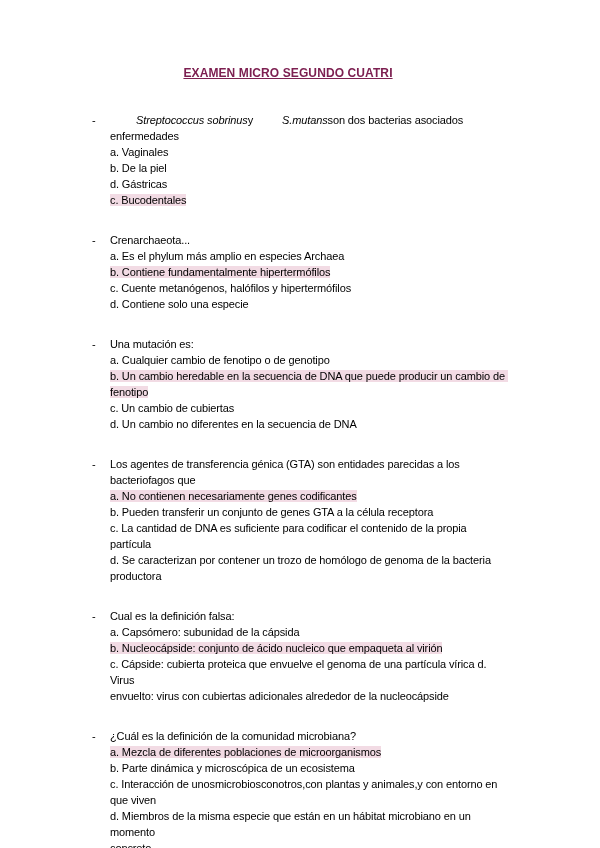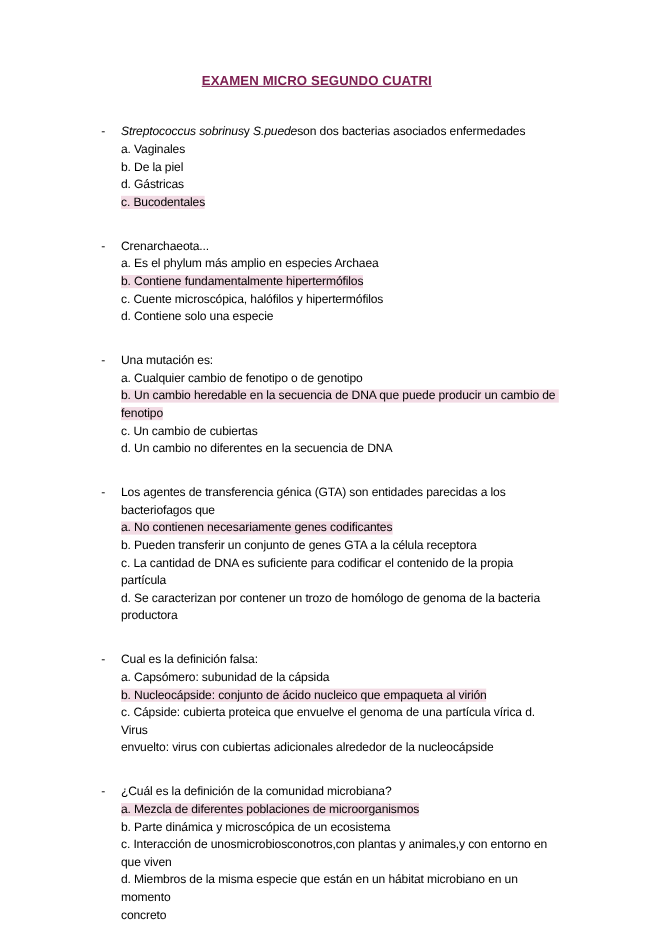--- a/index.html
+++ b/index.html
@@ -55,40 +55,40 @@
     left: 22px;
     top: 0;
   }
   .option {
     white-space: pre-wrap;
     margin-left: 40px;
   }
   .hl {
     background: var(--highlight-color);
   }
-  i { font-style: italic; }
+  i { font-style: italic; margin-left: 26px; }
 </style>
 </head>
 <body>
 
 <div class="doc">
   <h1 class="title">EXAMEN MICRO SEGUNDO CUATRI</h1>
   <div>
       <div class="question first">
-        <div class="prompt"><span class="dash">-</span><i>Streptococcus sobrinus</i><span>y </span><i>S.puede</i><span>son dos bacterias asociados enfermedades</span></div>
+        <div class="prompt"><span class="dash">-</span><i>Streptococcus sobrinus</i><span>y </span><i>S.mutans</i><span>son dos bacterias asociados enfermedades</span></div>
         <div class="option"><span>a. Vaginales</span></div>
         <div class="option"><span>b. De la piel</span></div>
         <div class="option"><span>d. Gástricas</span></div>
         <div class="option"><span class="hl">c. Bucodentales</span></div>
       </div>
       <div class="question">
         <div class="prompt"><span class="dash">-</span><span>Crenarchaeota...</span></div>
         <div class="option"><span>a. Es el phylum más amplio en especies Archaea</span></div>
         <div class="option"><span class="hl">b. Contiene fundamentalmente hipertermófilos</span></div>
-        <div class="option"><span>c. Cuente microscópica, halófilos y hipertermófilos</span></div>
+        <div class="option"><span>c. Cuente metanógenos, halófilos y hipertermófilos</span></div>
         <div class="option"><span>d. Contiene solo una especie</span></div>
       </div>
       <div class="question">
         <div class="prompt"><span class="dash">-</span><span>Una mutación es:</span></div>
         <div class="option"><span>a. Cualquier cambio de fenotipo o de genotipo</span></div>
         <div class="option"><span class="hl">b. Un cambio heredable en la secuencia de DNA que puede producir un cambio de fenotipo</span></div>
         <div class="option"><span>c. Un cambio de cubiertas</span></div>
         <div class="option"><span>d. Un cambio no diferentes en la secuencia de DNA</span></div>
       </div>
       <div class="question">

